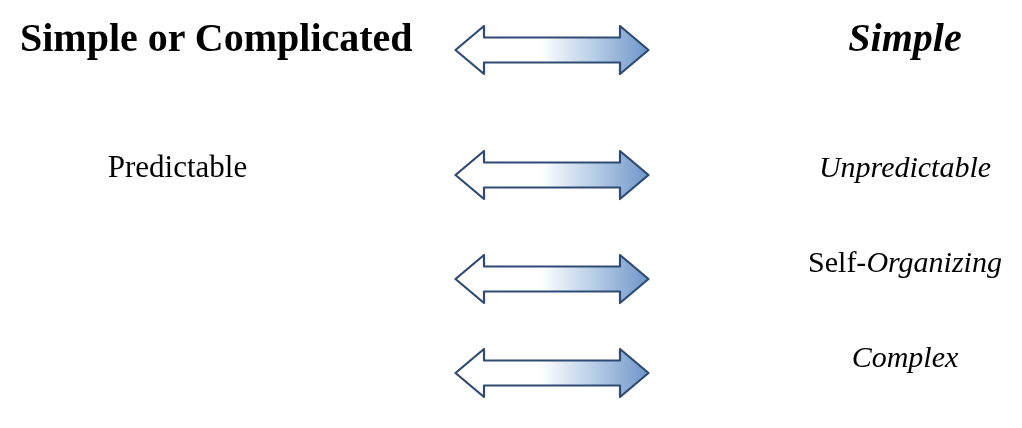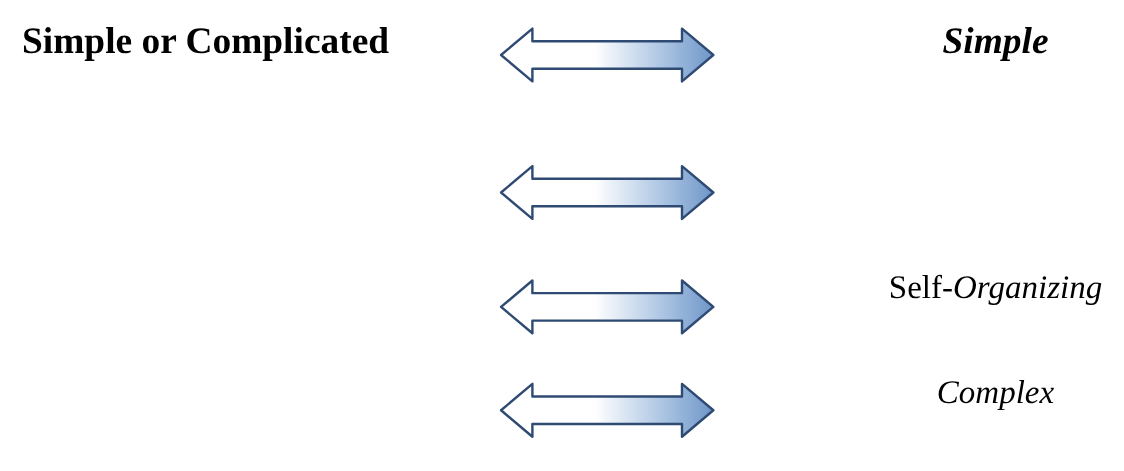--- a/index.html
+++ b/index.html
@@ -35,21 +35,21 @@
     left: 795px;
     width: 220px;
     text-align: center;
     font-size: 30px;
     line-height: 44px;
     font-style: italic;
     white-space: nowrap;
   }
   .emph {
     font-weight: bold;
-    font-size: 34px;
+    font-size: 40px;
   }
   .upright {
     font-style: normal;
   }
   .arrow {
     position: absolute;
     left: 454px;
     width: 196px;
     height: 54px;
   }
@@ -73,23 +73,25 @@
       </linearGradient>
     </defs>
   </svg>
 
   <div class="left-label emph" style="top:16px">Simple or Complicated</div>
   <svg class="arrow" style="top:23px" viewBox="0 0 196 54">
     <path d="M1.5 27 L30 3 L30 14.5 L166 14.5 L166 3 L194.5 27 L166 51 L166 39.5 L30 39.5 L30 51 Z" fill="url(#arrowGradient)" stroke="#2F4A73"></path>
   </svg>
   <div class="right-label emph" style="top:16px">Simple</div>
 
+  <div class="left-label" style="top:145px">Predictable</div>
   <svg class="arrow" style="top:148px" viewBox="0 0 196 54">
     <path d="M1.5 27 L30 3 L30 14.5 L166 14.5 L166 3 L194.5 27 L166 51 L166 39.5 L30 39.5 L30 51 Z" fill="url(#arrowGradient)" stroke="#2F4A73"></path>
   </svg>
+  <div class="right-label" style="top:145px">Unpredictable</div>
 
   <svg class="arrow" style="top:252px" viewBox="0 0 196 54">
     <path d="M1.5 27 L30 3 L30 14.5 L166 14.5 L166 3 L194.5 27 L166 51 L166 39.5 L30 39.5 L30 51 Z" fill="url(#arrowGradient)" stroke="#2F4A73"></path>
   </svg>
   <div class="right-label" style="top:240px"><span class="upright">Self-</span><span>Organizing</span></div>
 
   <svg class="arrow" style="top:346px" viewBox="0 0 196 54">
     <path d="M1.5 27 L30 3 L30 14.5 L166 14.5 L166 3 L194.5 27 L166 51 L166 39.5 L30 39.5 L30 51 Z" fill="url(#arrowGradient)" stroke="#2F4A73"></path>
   </svg>
   <div class="right-label" style="top:335px">Complex</div>

